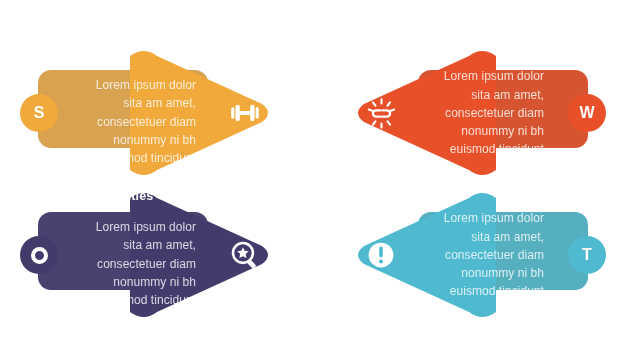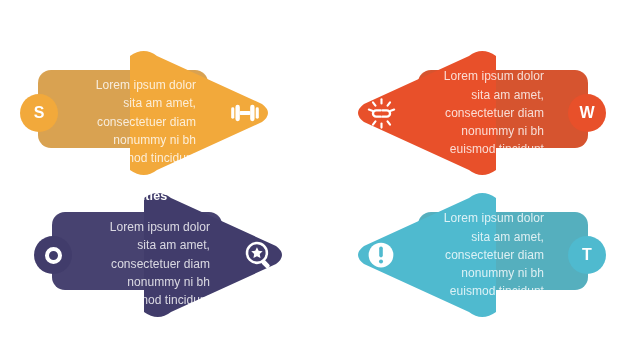--- a/index.html
+++ b/index.html
@@ -177,21 +177,21 @@
           <path d="M32.8 35.4 L36.4 40.1"></path>
         </g>
         <g stroke-width="3.4" stroke-linecap="round" stroke-linejoin="round">
           <path d="M22.6 19.4 L16.2 19.4 A 4.6 4.6 0 0 0 16.2 28.6 L22.6 28.6"></path>
           <path d="M25.4 19.4 L31.8 19.4 A 4.6 4.6 0 0 1 31.8 28.6 L25.4 28.6"></path>
         </g>
       </svg>
     </div>
   </div>
 
-  <div class="panel dir-right" style="left:32px; top:180px;">
+  <div class="panel dir-right" style="left:18px; top:180px;">
     <svg class="panel-svg" viewBox="0 0 290 150">
       <rect x="20" y="32" width="170" height="78" rx="13" ry="13" fill="#474270"></rect>
       <path d="M 112 18 Q 126 8 139 18 L 244 66 Q 256 75 244 84 L 139 132 Q 126 142 112 132 Z" fill="#413C6B"></path>
     </svg>
 
     <div class="badge ring" style="background:#413C6B;">
 
       <span class="ring-shape"></span>
     </div>
 

